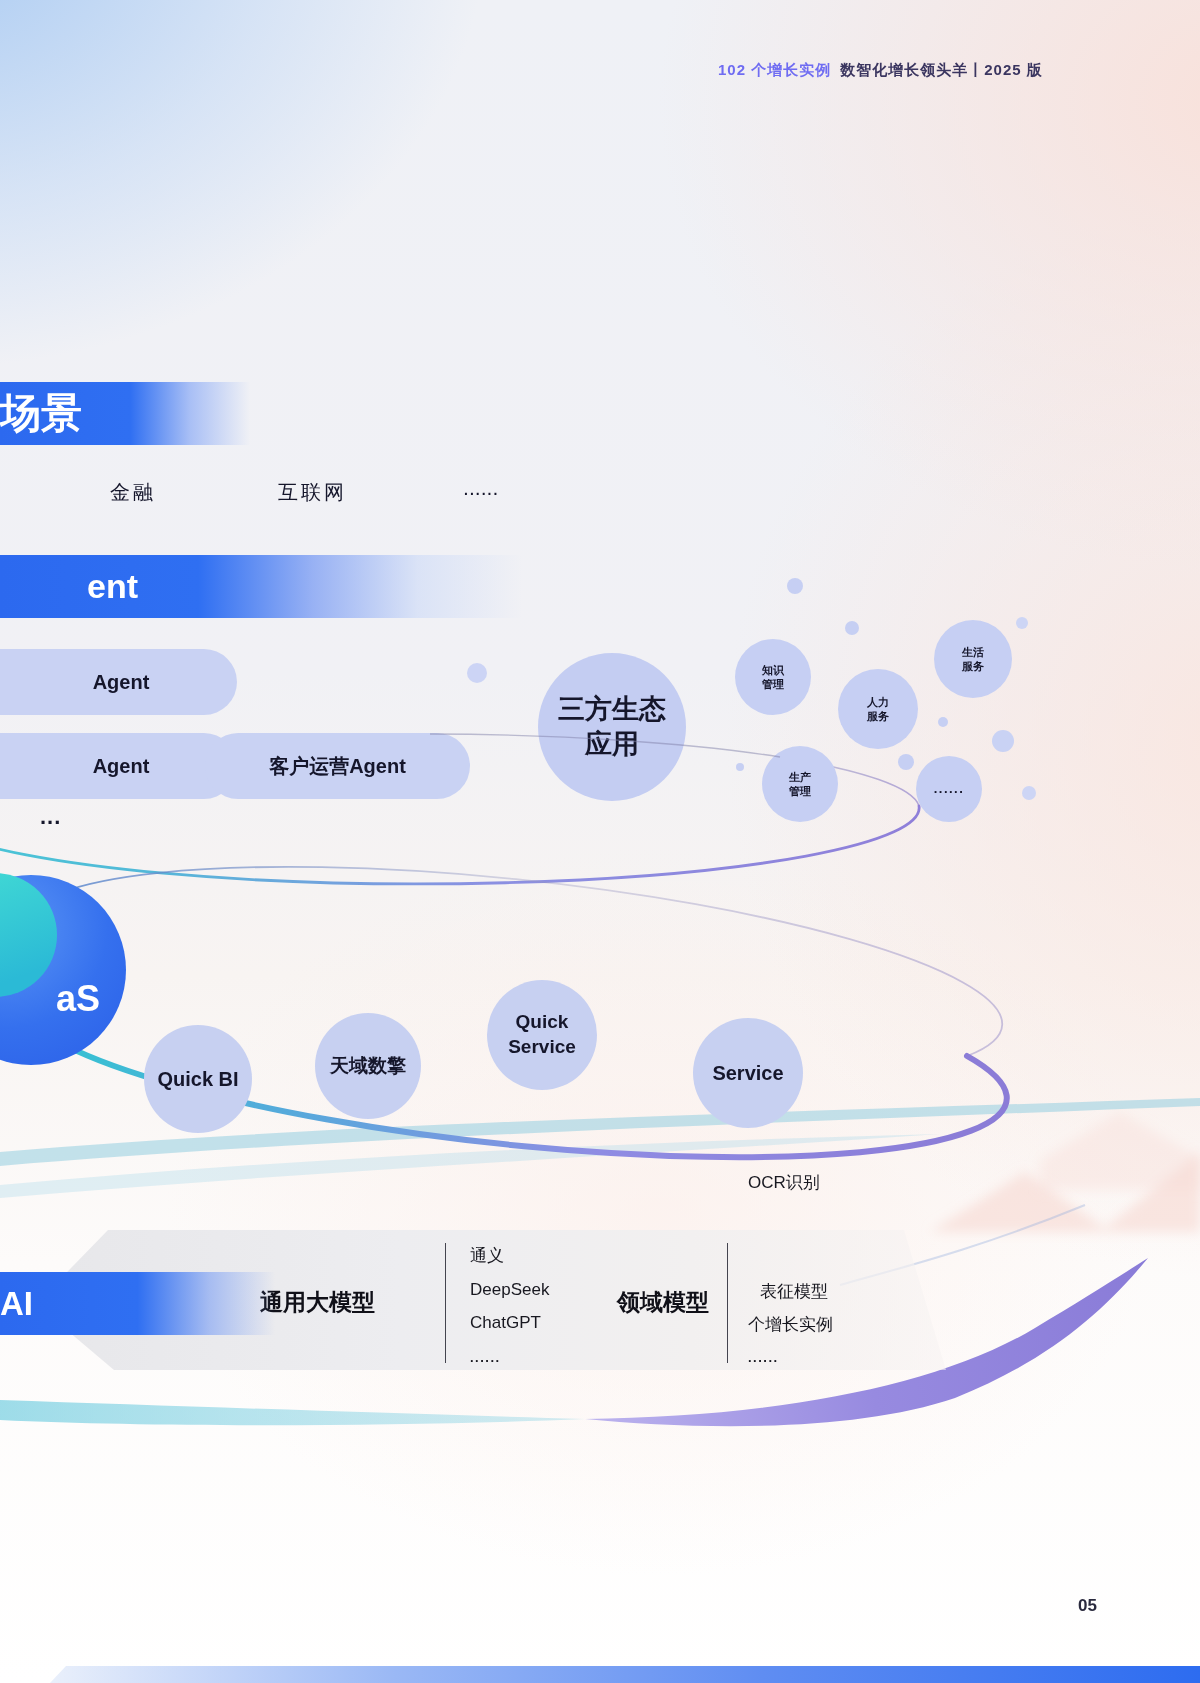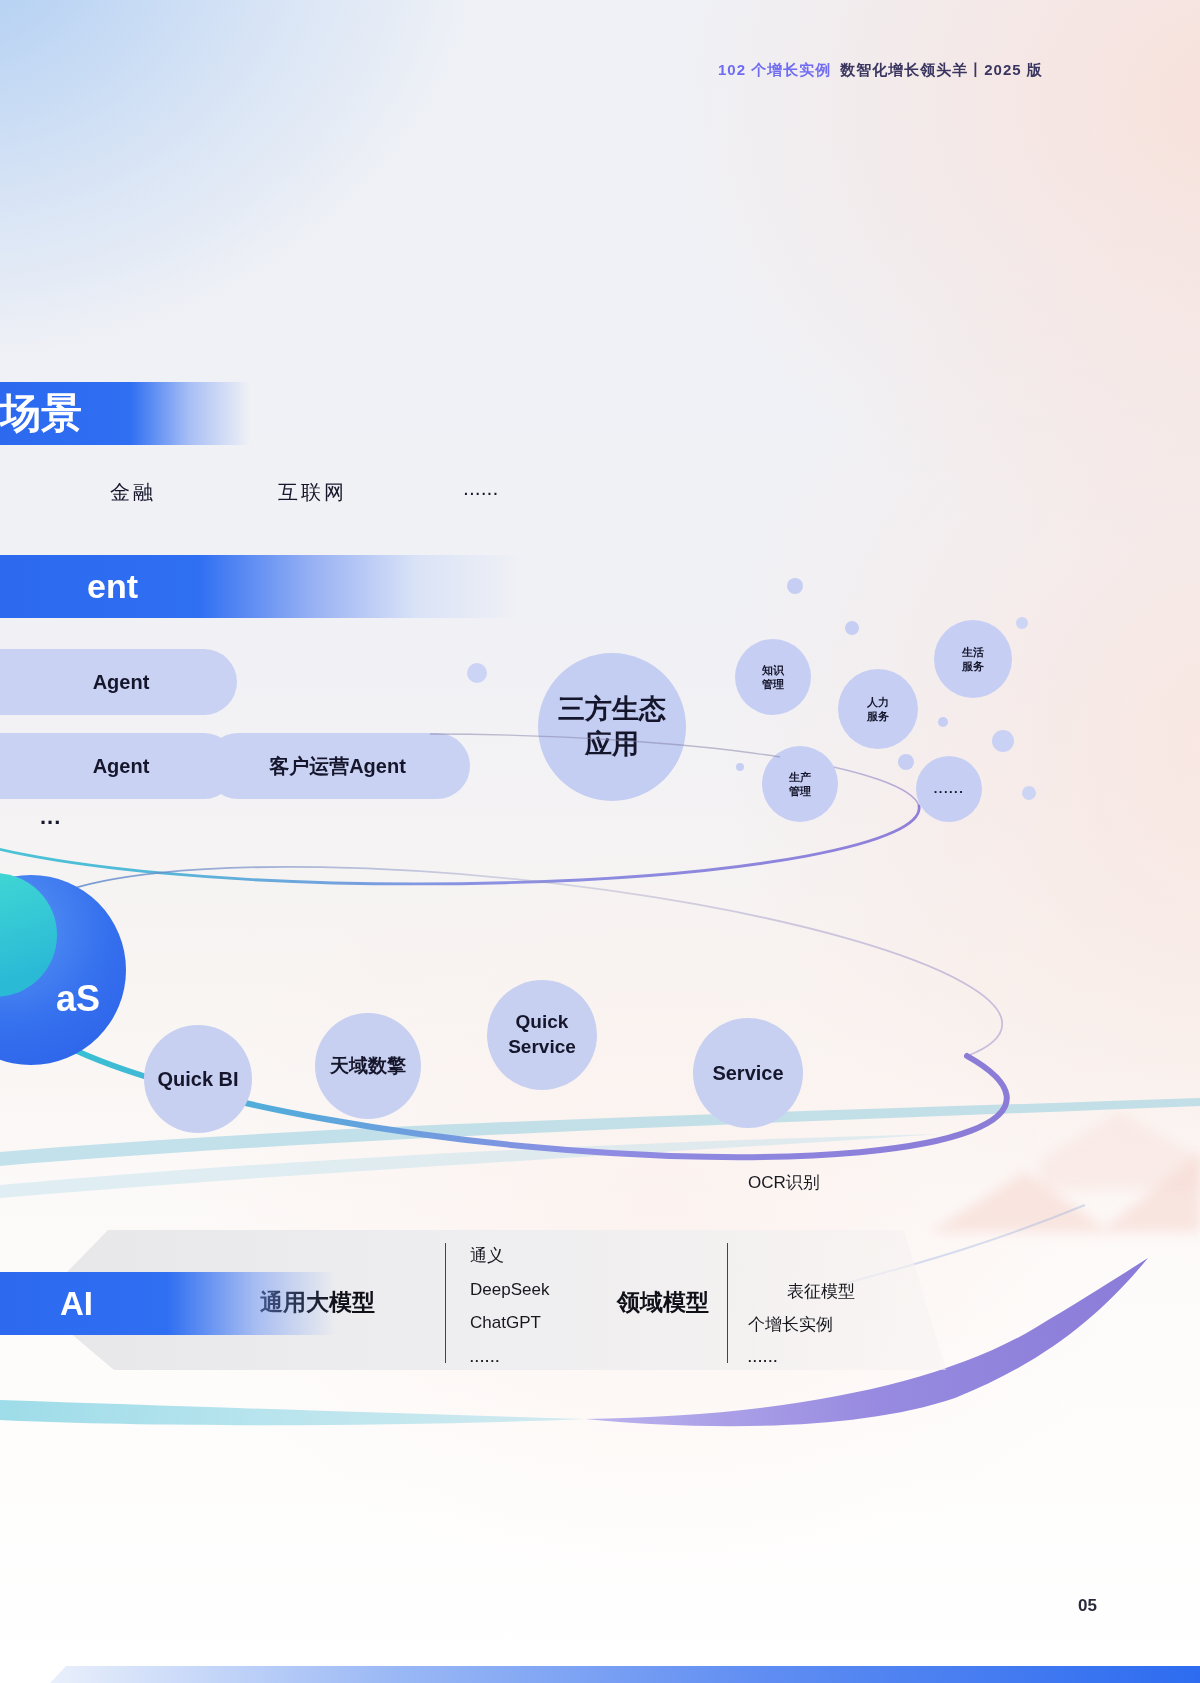--- a/index.html
+++ b/index.html
@@ -19,21 +19,21 @@
     font-size:15px; font-weight:700; letter-spacing:1px; }
   .header .hl { color:#6f6cf2; }
   .header .ht { color:#3b3660; }
 
   .banner { position:absolute; left:0; display:flex; align-items:center;
     color:#ffffff; font-weight:700; }
   .b-scene { top:382px; height:63px; width:250px; font-size:41px;
     background:linear-gradient(90deg,#2c69ef 0%,#2f6ff2 52%,rgba(110,150,245,.55) 76%,rgba(255,255,255,0) 100%); }
   .b-ent { top:555px; height:63px; width:435px; padding-left:87px; font-size:34px;
     background:linear-gradient(90deg,#2c69ef 0%,#2f6ff2 38%,rgba(93,135,243,.6) 60%,rgba(160,190,250,.28) 80%,rgba(255,255,255,0) 100%); }
-  .b-ai { top:1272px; height:63px; width:275px; padding-left:60px; font-size:33px; z-index:6;
+  .b-ai { top:1272px; height:63px; width:275px; font-size:33px; z-index:6;
     background:linear-gradient(90deg,#2c69ef 0%,#2f6ff2 50%,rgba(110,150,245,.55) 76%,rgba(255,255,255,0) 100%); }
 
   .scene-item { position:absolute; top:479px; font-size:20px; letter-spacing:3px;
     font-weight:500; color:#15162b; }
   .scene-dots { top:482px; font-size:14px; font-weight:700; letter-spacing:2px; color:#15162b; }
 
   .pill { position:absolute; height:66px; background:#c9d2f3; border-radius:33px;
     display:flex; align-items:center; justify-content:center;
     font-size:20px; font-weight:600; color:#15162b; }
   .more-dots { position:absolute; left:40px; top:804px; font-size:22px; font-weight:700;
@@ -234,21 +234,21 @@
   <span class="ai-head" style="left:260px; top:1287px;">通用大模型</span>
   <div class="ai-divider" style="left:445px;"></div>
   <span class="ai-item" style="left:470px; top:1244px;">通义</span>
   <span class="ai-item" style="left:470px; top:1280px;">DeepSeek</span>
   <span class="ai-item" style="left:470px; top:1313px;">ChatGPT</span>
   <span class="ai-item ai-item-dots" style="left:470px; top:1350px;">......</span>
 
   <span class="ai-head" style="left:617px; top:1287px;">领域模型</span>
   <div class="ai-divider" style="left:727px;"></div>
   <span class="ai-item" style="left:748px; top:1171px;">OCR识别</span>
-  <span class="ai-item" style="left:787px; top:1280px;">表征模型</span>
+  <span class="ai-item" style="left:760px; top:1280px;">表征模型</span>
   <span class="ai-item" style="left:748px; top:1313px;">个增长实例</span>
   <span class="ai-item ai-item-dots" style="left:748px; top:1350px;">......</span>
 
   <svg class="deco" width="1200" height="1683" viewBox="0 0 1200 1683" style="pointer-events:none;">
     <path d="M430,734 A500,76 0 0 1 780,757" fill="none" stroke="rgba(130,130,170,0.5)" stroke-width="1.4"></path>
   </svg>
 
   <span class="page-num">05</span>
   <div class="bottom-bar"></div>
 

